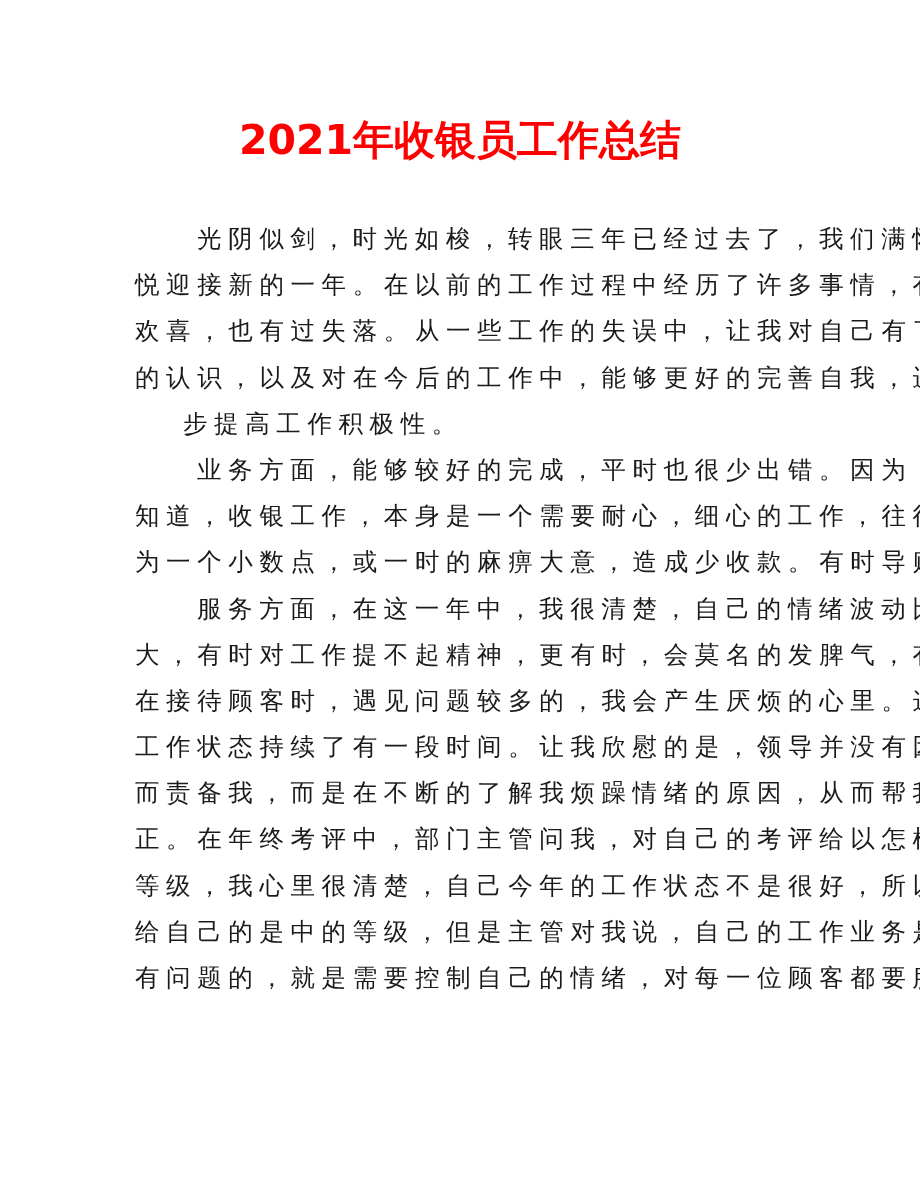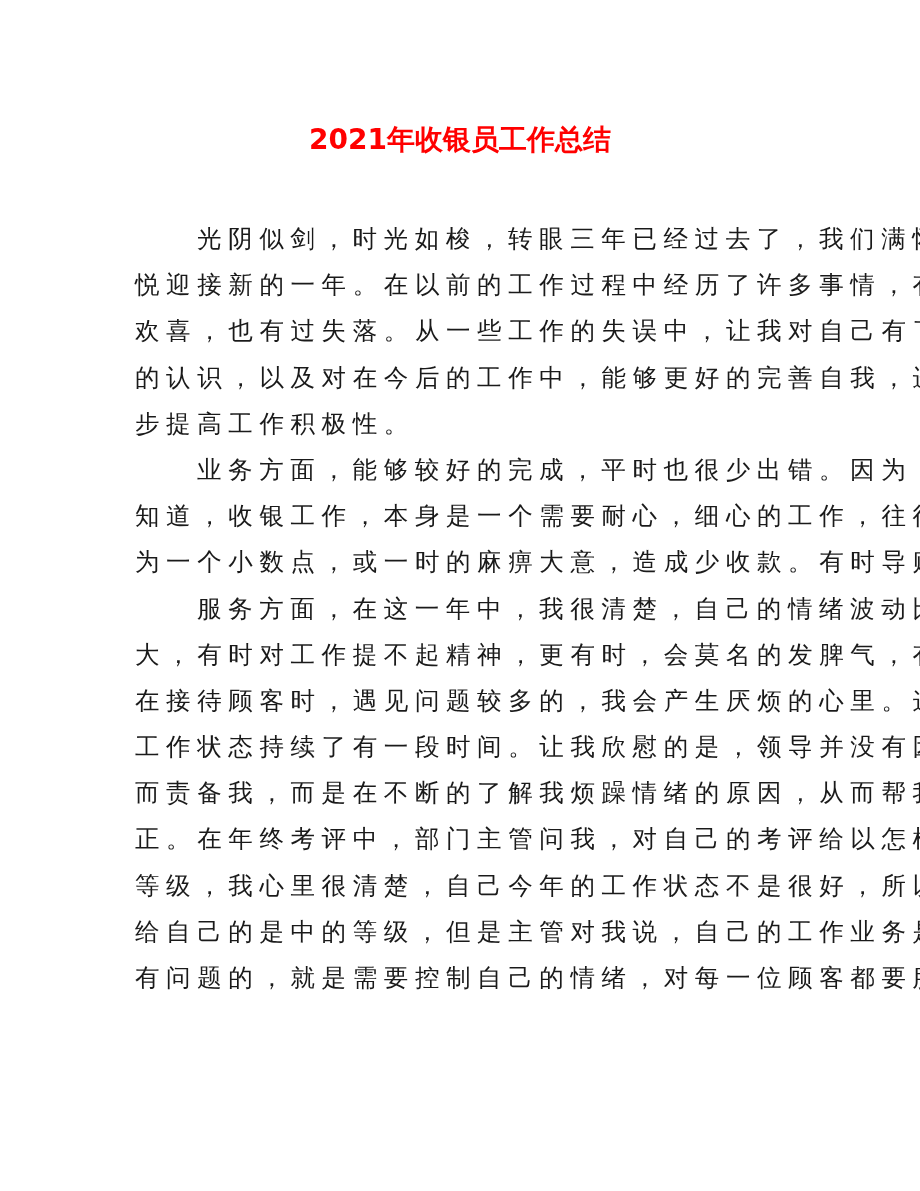--- a/index.html
+++ b/index.html
@@ -20,21 +20,21 @@
       width: 920px;
       height: 1191px;
       background: #ffffff;
     }
     .title {
       position: absolute;
       top: 116px;
       left: 0;
       width: 920px;
       text-align: center;
-      font-size: 28px;
+      font-size: 41px;
       font-weight: bold;
       line-height: 48px;
       color: #ff0000;
       letter-spacing: 0px;
     }
     .body-text {
       position: absolute;
       left: 135px;
       top: 216px;
       width: 656px;
@@ -45,21 +45,21 @@
       font-family: "DejaVu Sans", sans-serif;
     }
     .line {
       display: block;
       white-space: nowrap;
       text-align: justify;
       text-align-last: justify;
       height: 46.2px;
     }
     .line.first { padding-left: 62px; }
-    .line.last { text-align-last: left; }
+    .line.last { text-align-last: left; margin-left: 48px; }
   </style>
 </head>
 <body>
 
 <div class="page">
   <div class="title">2021年收银员工作总结</div>
 
   <div class="body-text">
     <div class="para-block">
       <span class="line first">光阴似剑，时光如梭，转眼三年已经过去了，我们满怀喜</span>

